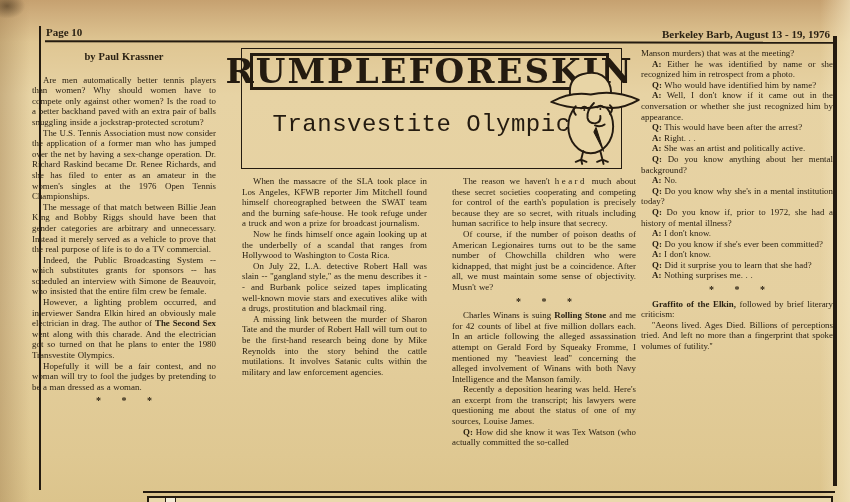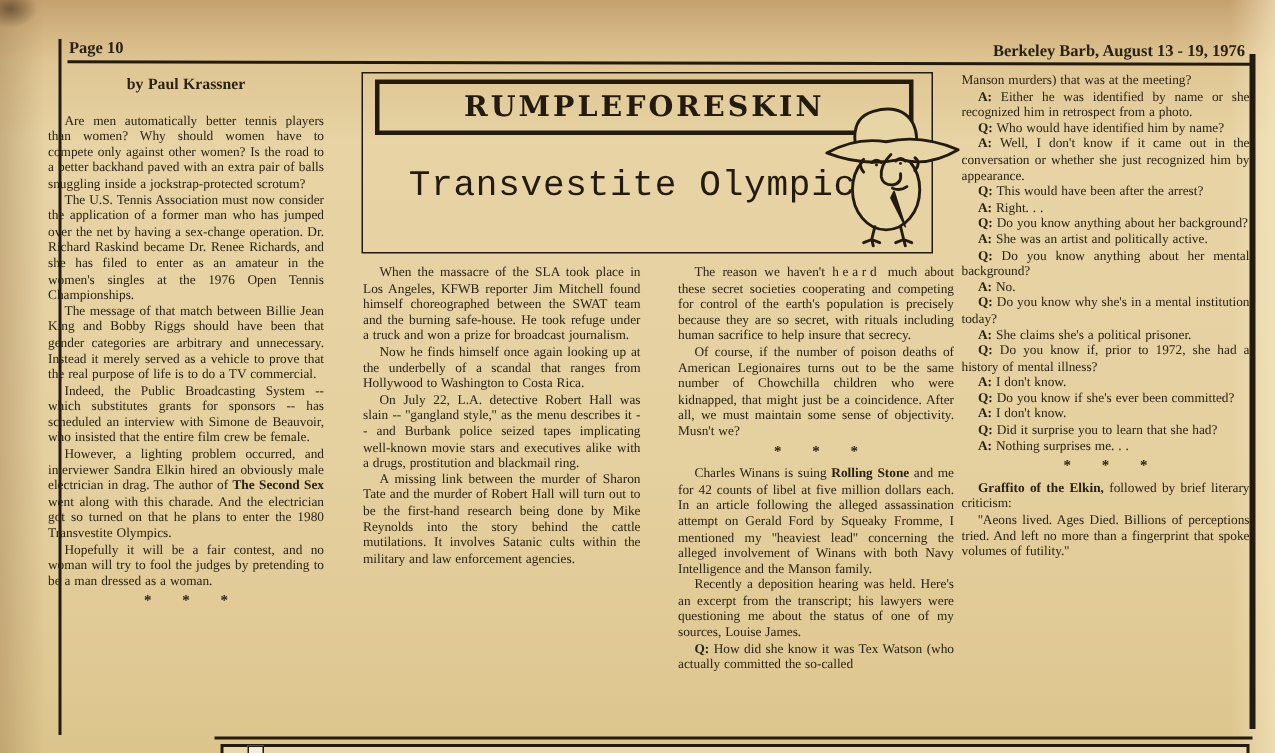--- a/index.html
+++ b/index.html
@@ -16,21 +16,21 @@
   #header-rule{left:45px;top:41px;width:790px;height:2px;transform:rotate(.12deg);}
   #left-rule{left:39px;top:26px;width:2px;height:464px;}
   #right-rule{left:833px;top:36px;width:4px;height:450px;}
   #bottom-rule{left:143px;top:491px;width:692px;height:2px;}
   #header-left{position:absolute;left:46px;top:26px;font-weight:700;font-size:11px;}
   #header-right{position:absolute;right:20px;top:28px;font-weight:700;font-size:11px;}
   
   #banner{position:absolute;left:241px;top:48px;width:379px;height:119px;border:1.5px solid #241b10;}
   #title-box{position:absolute;left:8px;top:4px;right:12px;height:31px;border:3px solid #241b10;
     display:flex;align-items:center;justify-content:center;}
-  #masthead-title{font-family:"DejaVu Serif",serif;font-weight:700;font-size:19px;line-height:29px;
+  #masthead-title{font-family:"DejaVu Serif",serif;font-weight:700;font-size:34px;line-height:29px;
     letter-spacing:2px;white-space:nowrap;color:#241b10;}
   #masthead-subtitle{position:absolute;left:26px;top:62px;width:322px;text-align:center;
     font-family:Liberation Mono, monospace;font-size:24px;letter-spacing:.5px;color:#241b10;}
   #mascot{position:absolute;left:306px;top:22px;width:94px;height:94px;z-index:3;}
   
   .col{position:absolute;overflow:hidden;}
   #col1{left:32px;top:50px;width:184px;height:434px;}
   #col2{left:242px;top:176px;width:185px;height:318px;}
   #col3{left:438px;top:176px;width:184px;height:318px;margin-left:14px;}
   #col4{left:641px;top:48px;width:192px;height:438px;}
@@ -113,26 +113,24 @@
       <p><span>Recently a deposition hearing was held. Here's an excerpt from the transcript; his lawyers were questioning me about the status of one of my sources, Louise James.</span></p>
       <p><span class="b">Q:</span><span> How did she know it was Tex Watson (who actually committed the so-called</span></p>
     </div>
   <div class="col" id="col4">
       <p class="noindent"><span>Manson murders) that was at the meeting?</span></p>
       <p><span class="b">A:</span><span> Either he was identified by name or she recognized him in retrospect from a photo.</span></p>
       <p><span class="b">Q:</span><span> Who would have identified him by name?</span></p>
       <p><span class="b">A:</span><span> Well, I don't know if it came out in the conversation or whether she just recognized him by appearance.</span></p>
       <p><span class="b">Q:</span><span> This would have been after the arrest?</span></p>
       <p><span class="b">A:</span><span> Right. . .</span></p>
-      <p><span class="b">Q:</span><span> Do you know anything about her background?</span></p>
       <p><span class="b">A:</span><span> She was an artist and politically active.</span></p>
       <p><span class="b">Q:</span><span> Do you know anything about her mental background?</span></p>
       <p><span class="b">A:</span><span> No.</span></p>
       <p><span class="b">Q:</span><span> Do you know why she's in a mental institution today?</span></p>
-      <p><span class="b">A:</span><span> She claims she's a political prisoner.</span></p>
       <p><span class="b">Q:</span><span> Do you know if, prior to 1972, she had a history of mental illness?</span></p>
       <p><span class="b">A:</span><span> I don't know.</span></p>
       <p><span class="b">Q:</span><span> Do you know if she's ever been committed?</span></p>
       <p><span class="b">A:</span><span> I don't know.</span></p>
       <p><span class="b">Q:</span><span> Did it surprise you to learn that she had?</span></p>
       <p><span class="b">A:</span><span> Nothing surprises me. . .</span></p>
       <p class="stars"><span>*  *  *</span></p>
       <p><span class="b">Graffito of the Elkin,</span><span> followed by brief literary criticism:</span></p>
       <p><span>''Aeons lived. Ages Died. Billions of perceptions tried. And left no more than a fingerprint that spoke volumes of futility.''</span></p>
     </div>

